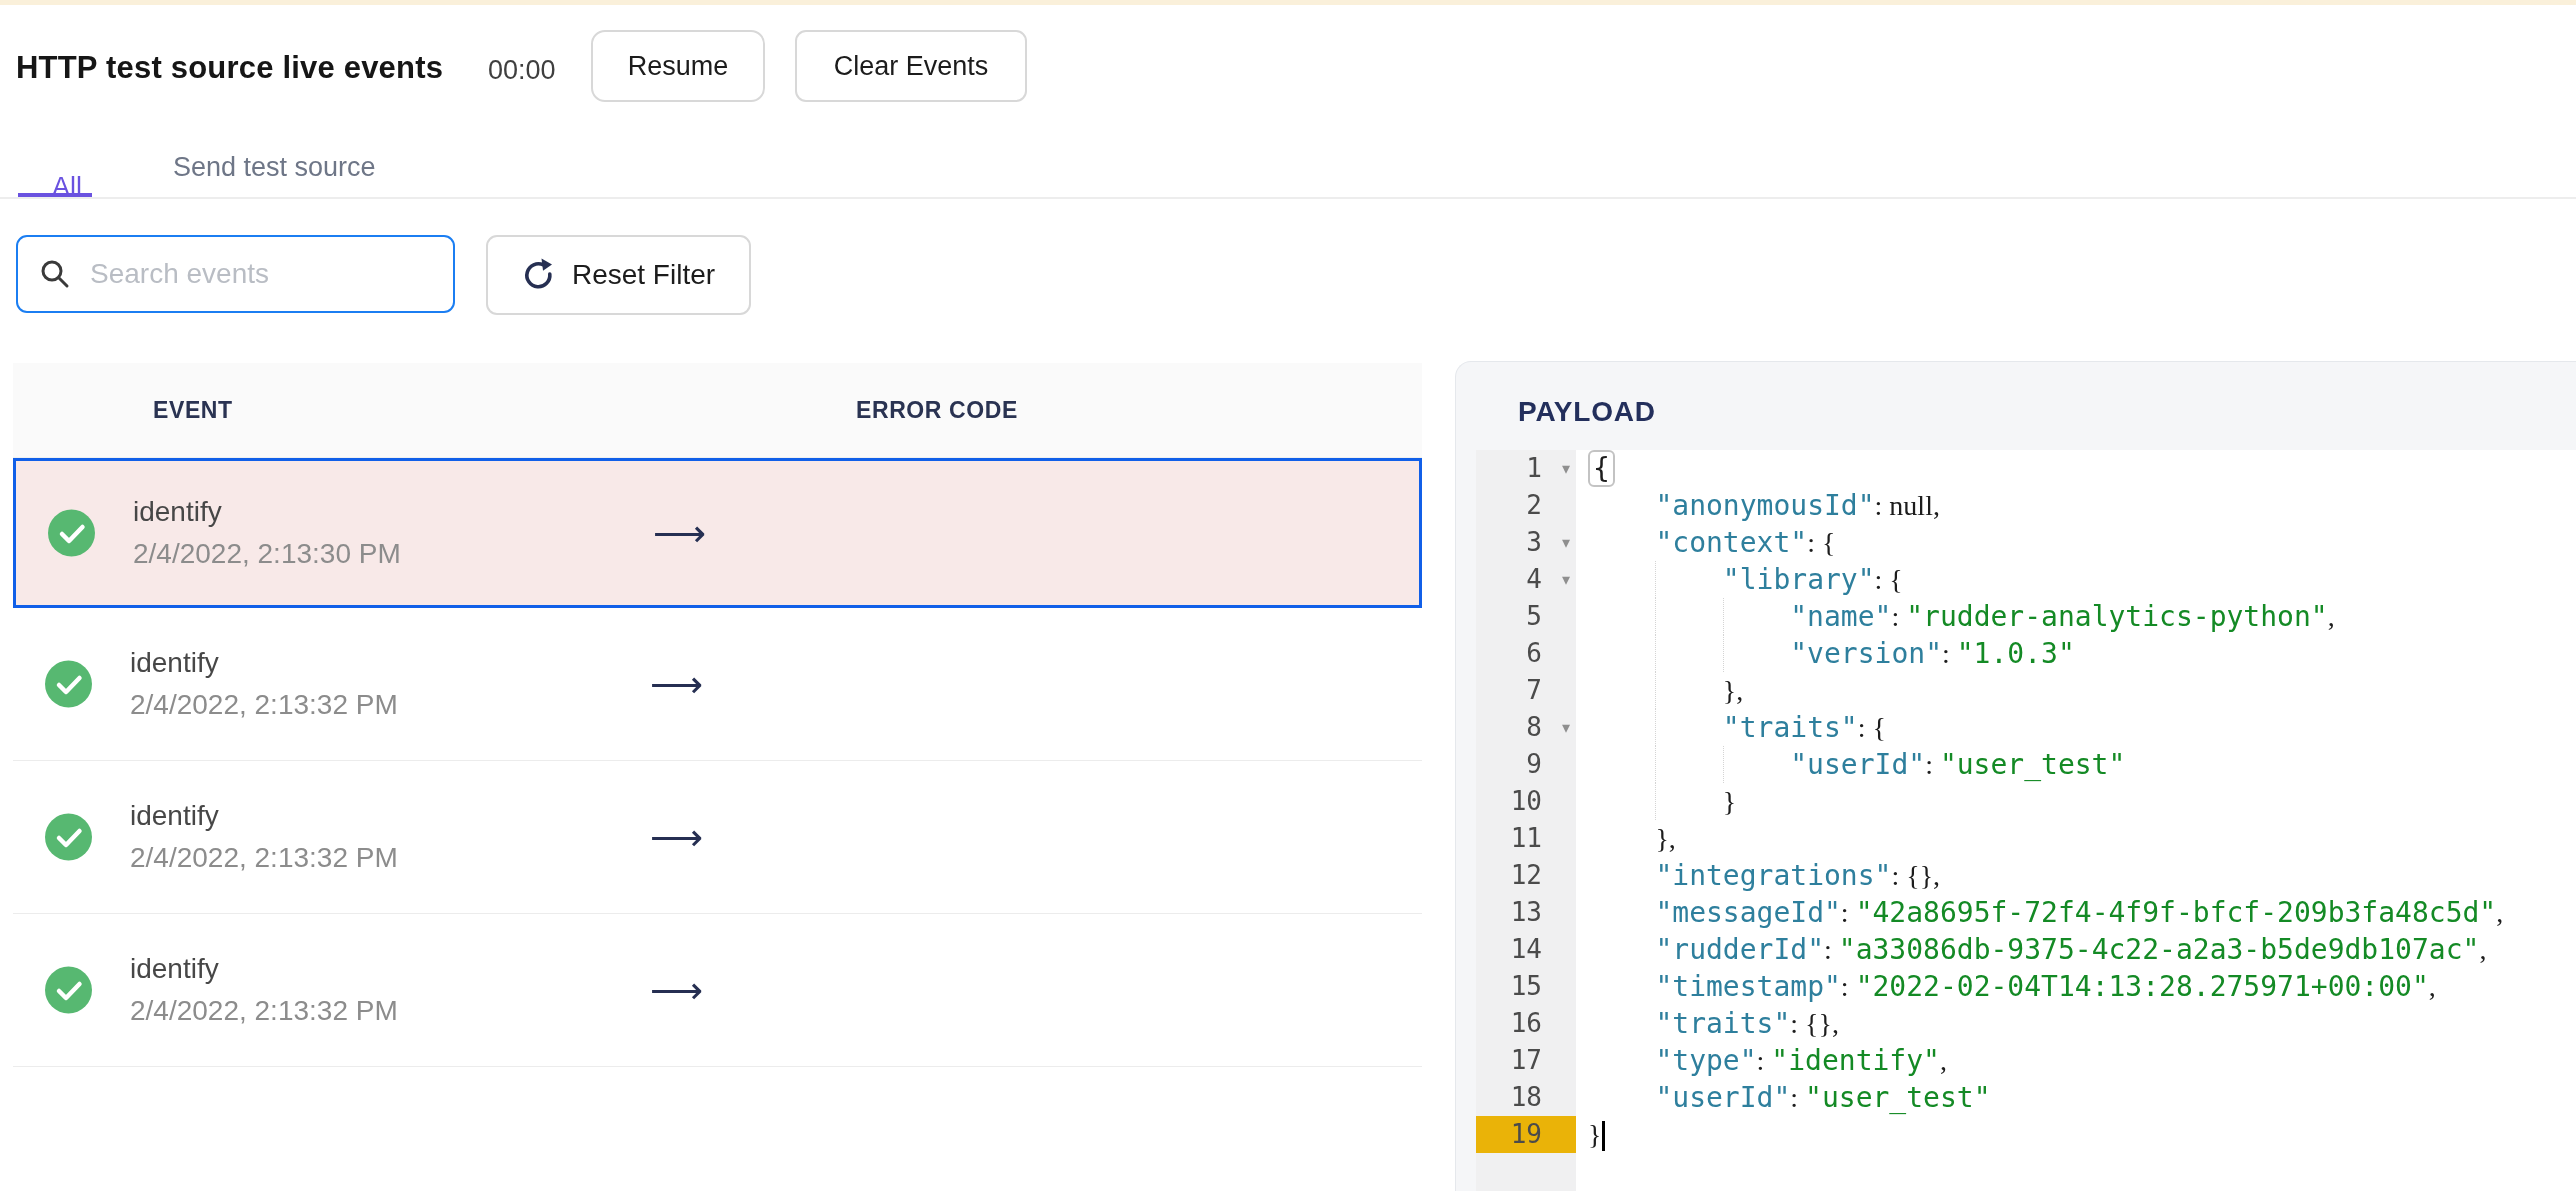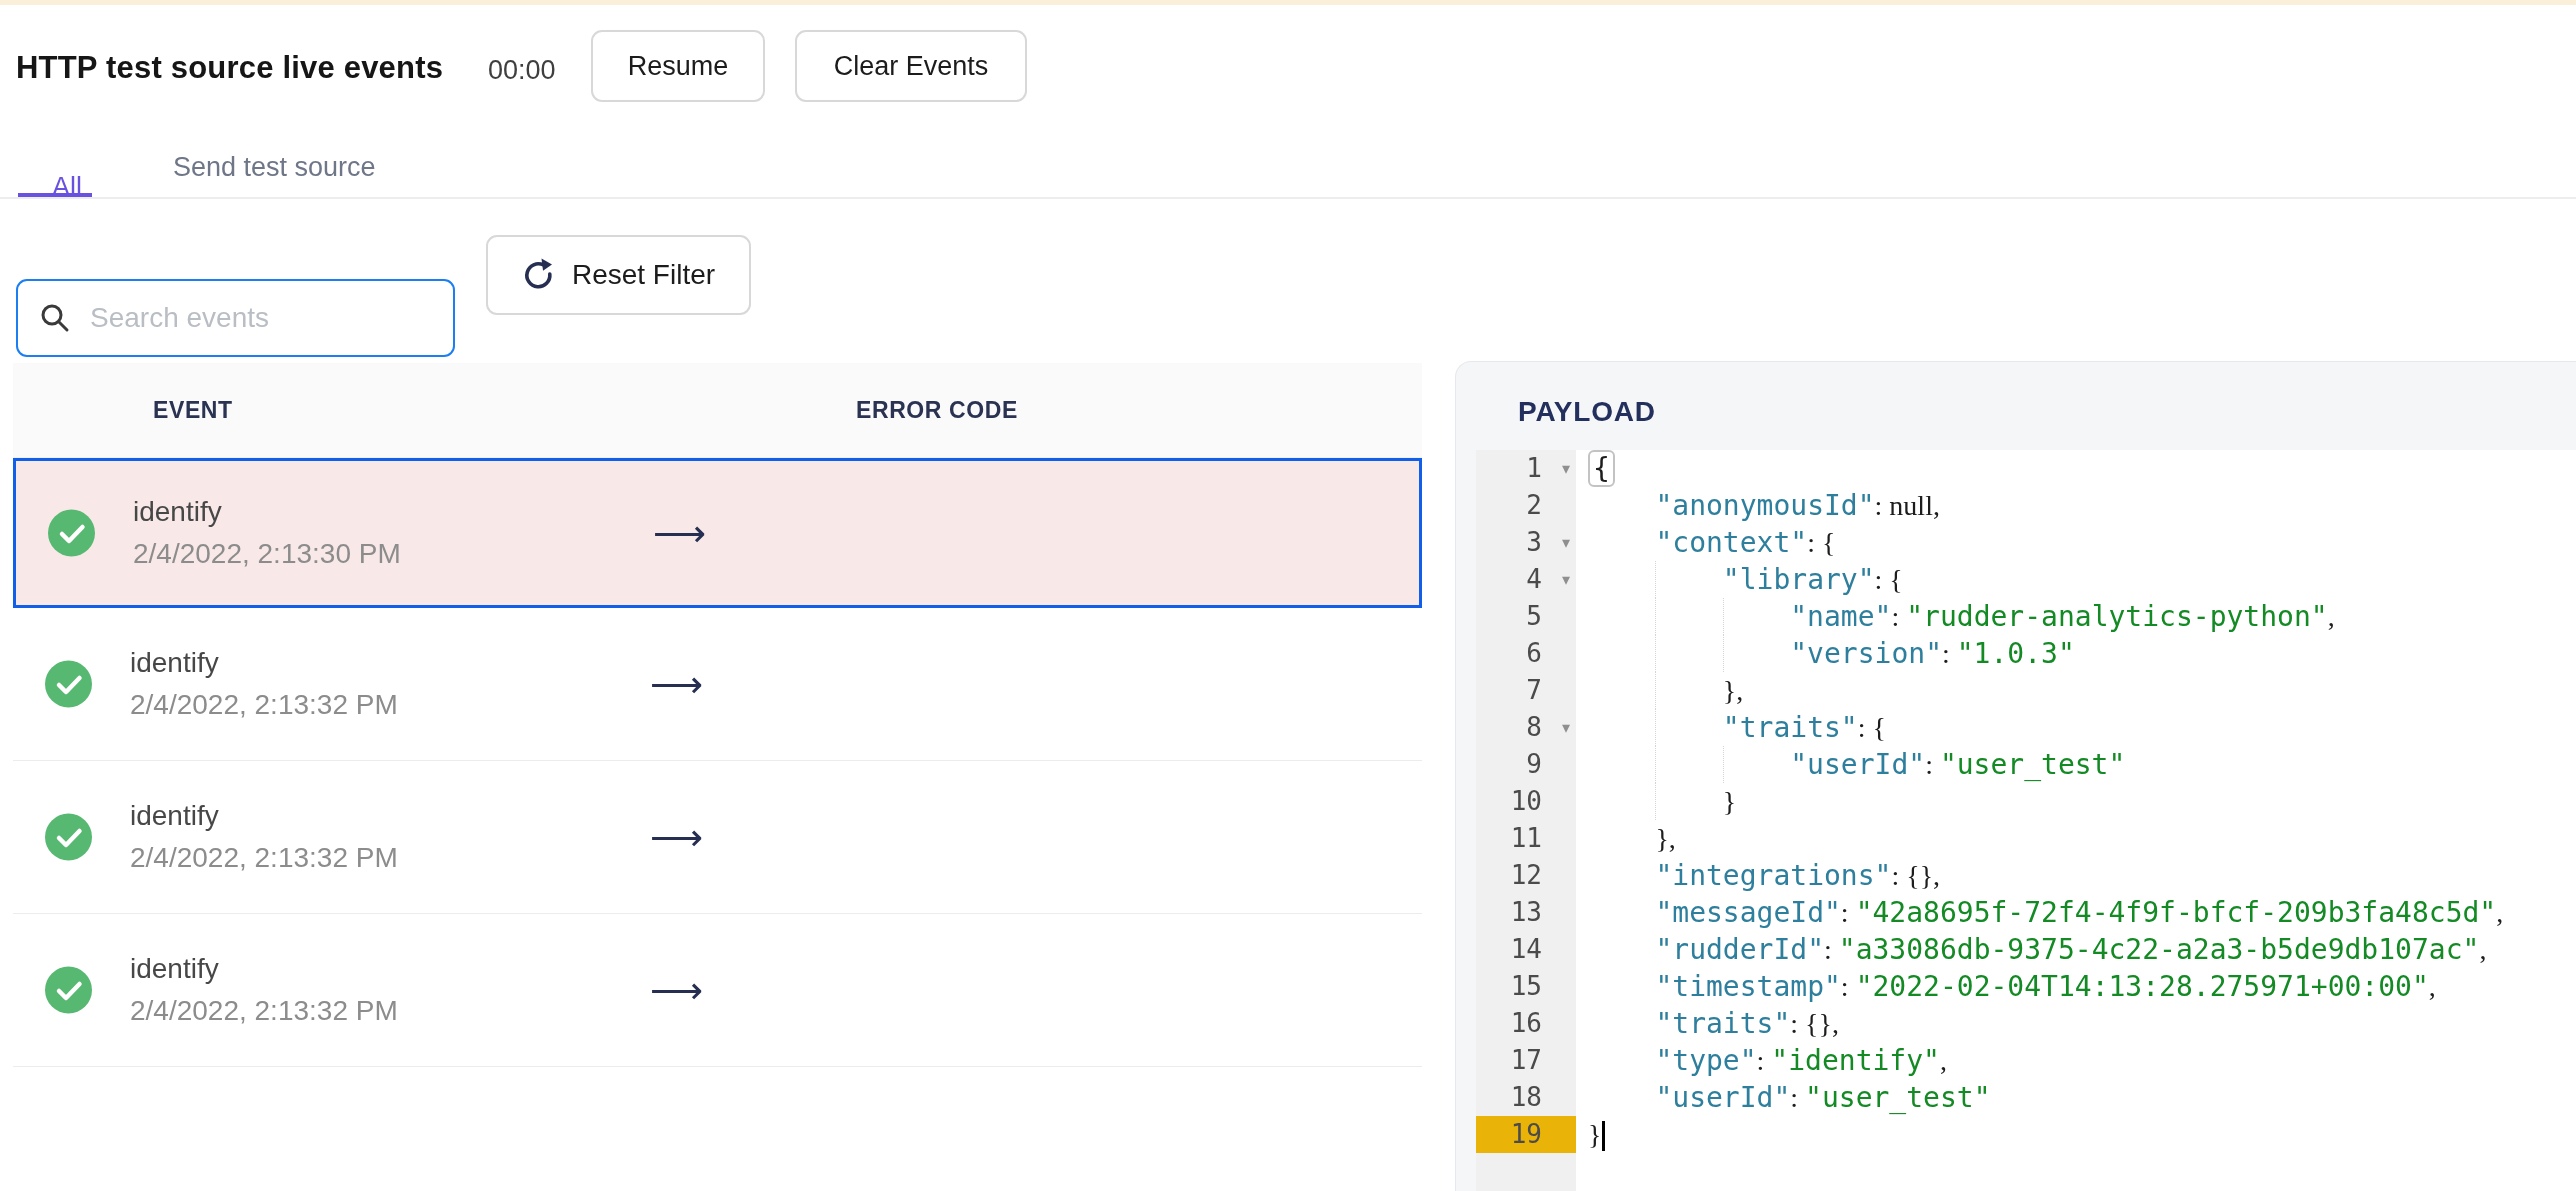--- a/index.html
+++ b/index.html
@@ -25,35 +25,35 @@
   .top-strip{left:0;top:0;width:2576px;height:5px;background:var(--strip);}
 
   
   .page-title{left:16px;top:50px;font-size:31px;font-weight:700;color:#161616;letter-spacing:0.2px;}
   .timer{left:488px;top:55px;font-size:27px;color:#3f3f3f;}
   .btn{
     display:inline-flex;align-items:center;justify-content:center;gap:16px;
     height:72px;background:#fff;border:2px solid #d8d8d8;border-radius:11px;
     font-size:27px;color:#1c1c1c;cursor:pointer;font-family:inherit;
   }
-  .btn-resume{left:591px;top:30px;width:174px;}
+  .btn-resume{left:591px;top:30px;width:174px;border-radius:14px;}
   .btn-clear{left:795px;top:30px;width:232px;text-align:center;}
 
   
   .tab{font-size:27px;cursor:pointer;}
   .tab-all{left:52px;top:152px;color:var(--accent-purple);font-weight:500;margin-top:20px;}
   .tab-send{left:173px;top:152px;color:#6e7687;}
   .tab-ink{left:18px;top:193px;width:74px;height:5px;background:var(--accent-purple);}
   .tabs-line{left:0;top:197px;width:2576px;height:2px;background:#ededed;}
 
   
   .search-box{
     left:16px;top:235px;width:439px;height:78px;background:#fff;
     border:2.5px solid var(--focus-blue);border-radius:11px;
-    display:flex;align-items:center;padding:16px 20px;gap:18px;margin-top:44px;
+    display:flex;align-items:center;padding:16px 20px;gap:18px;
   }
   .search-box input{
     border:none;outline:none;flex:1;font-size:28px;color:#333;
     font-family:"Liberation Sans",sans-serif;background:transparent;
   }
   .search-box input::placeholder{color:#b9bdc4;}
   .btn-reset{left:486px;top:235px;width:265px;height:80px;}
   .btn-reset .lbl{font-size:28px;}
 
   

